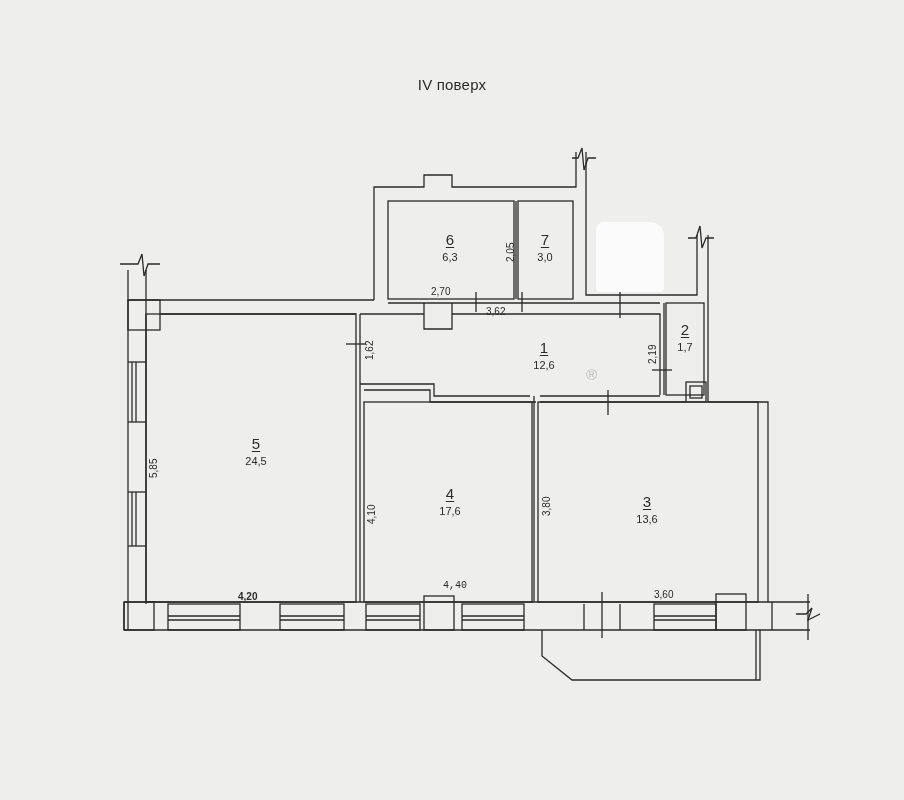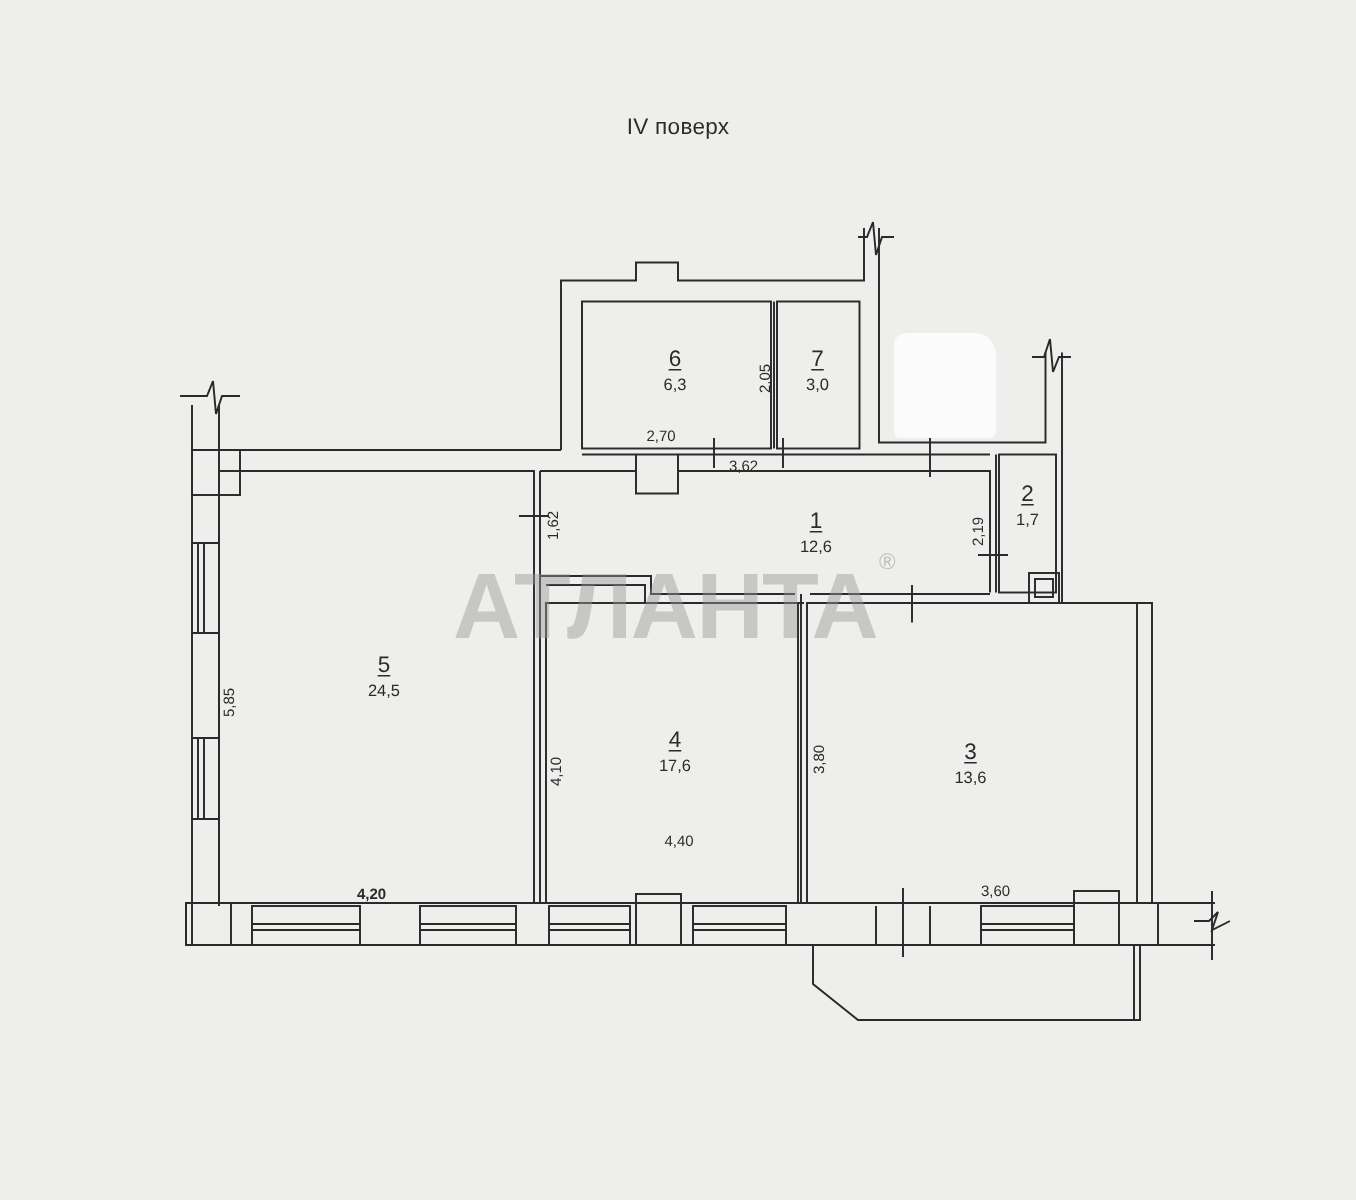--- a/index.html
+++ b/index.html
@@ -169,19 +169,18 @@
   </div>
 
   <div class="dim" style="left:411px; top:286px;margin-left:20px;">2,70</div>
   <div class="dim v" style="left:505px; top:262px;">2,05</div>
   <div class="dim" style="left:486px; top:306px;">3,62</div>
   <div class="dim v" style="left:364px; top:360px;">1,62</div>
   <div class="dim v" style="left:647px; top:364px;">2,19</div>
   <div class="dim v" style="left:148px; top:478px;">5,85</div>
   <div class="dim" style="left:238px; top:591px;font-weight:bold;">4,20</div>
   <div class="dim v" style="left:366px; top:524px;">4,10</div>
-  <div class="dim" style="left:443px; top:556px;">4,40</div>
+  <div class="dim" style="left:443px; top:580px;font-family:Liberation Mono, monospace;">4,40</div>
   <div class="dim v" style="left:541px; top:516px;">3,80</div>
   <div class="dim" style="left:654px; top:589px;text-align:right;">3,60</div>
 
-  <div class="watermark">АТЛАНТА</div>
   <div class="watermark-reg">®</div>
 </div>
 
 </body></html>

